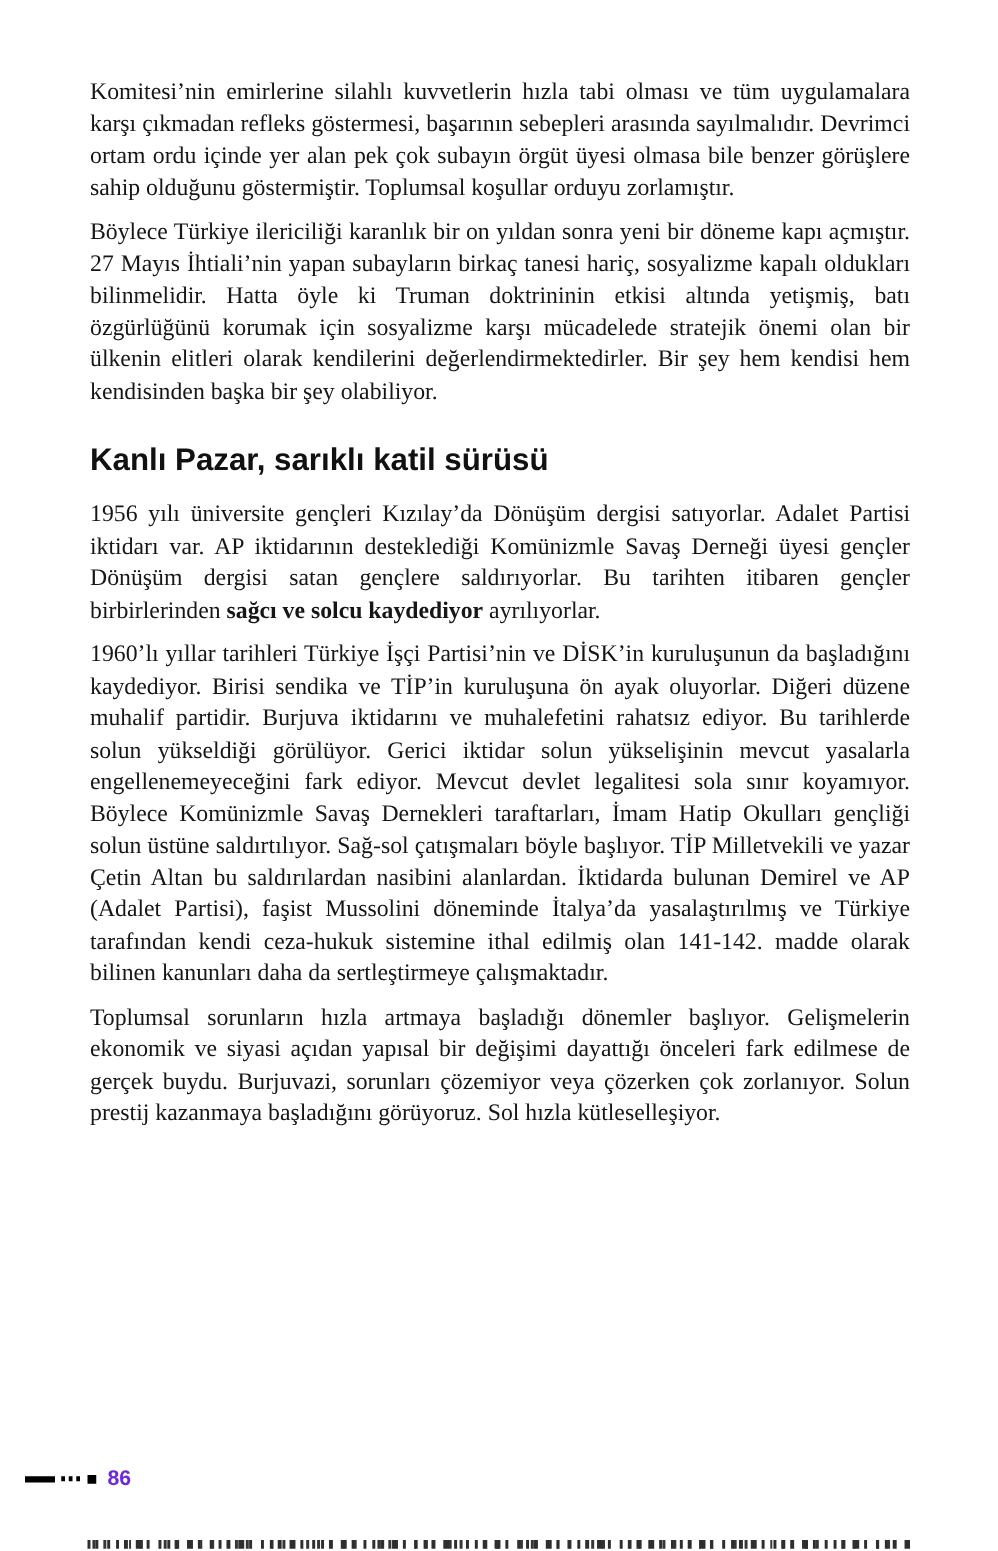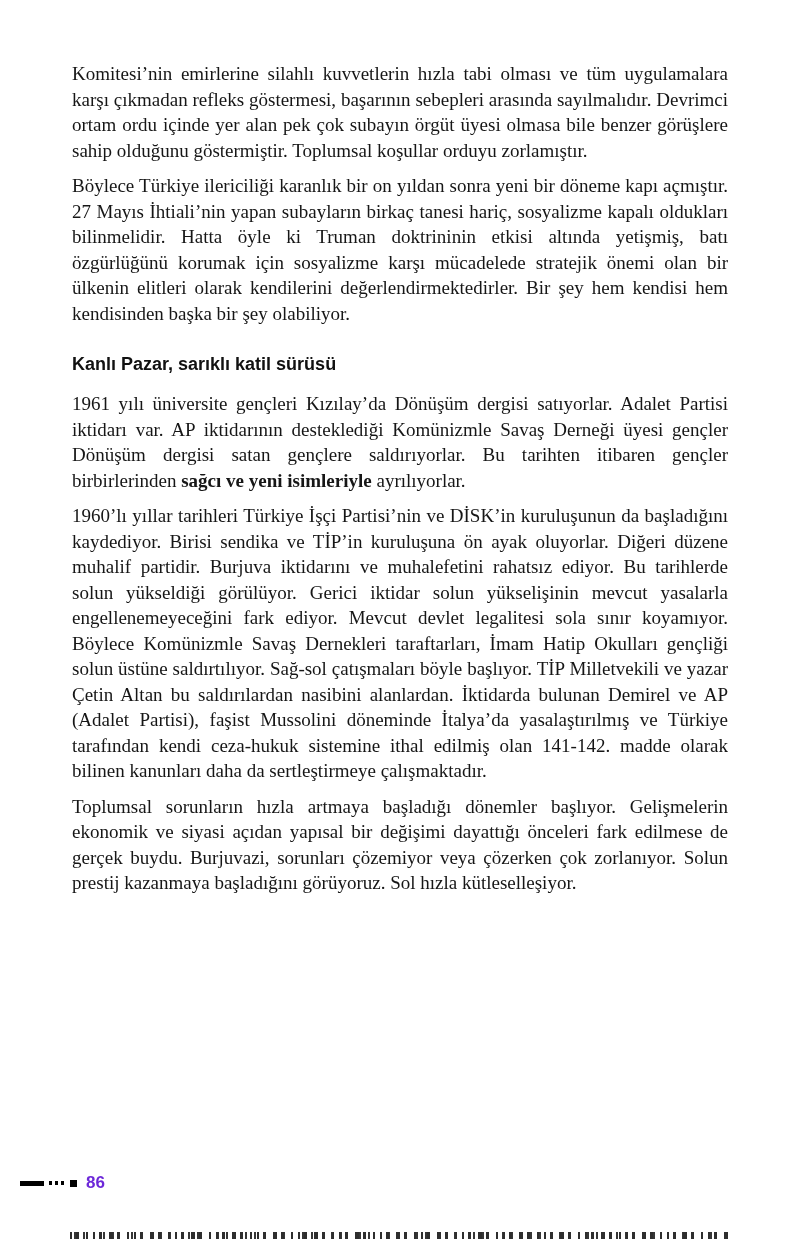--- a/index.html
+++ b/index.html
@@ -24,21 +24,21 @@
   }
   .text-block p {
     margin: 0 0 10px 0;
     font-size: 19px;
     line-height: 25.5px;
     text-align: justify;
     text-justify: inter-word;
   }
   .text-block h2 {
     font-family: "Liberation Sans", sans-serif;
-    font-size: 18px;
+    font-size: 25px;
     font-weight: 700;
     margin: 28px 0 16px 0;
     color: #111111;
   }
   .bold-phrase {
     font-weight: 700;
   }
   .footer {
     position: absolute;
     left: 20px;
@@ -96,21 +96,21 @@
 
   <main class="text-block">
 
     <p>Komitesi’nin emirlerine silahlı kuvvetlerin hızla tabi olması ve tüm uygulamalara karşı çıkmadan refleks göstermesi, başarının sebepleri arasında sayılmalıdır. Devrimci ortam ordu içinde yer alan pek çok subayın örgüt üyesi olmasa bile benzer görüşlere sahip olduğunu göstermiştir. Toplumsal koşullar orduyu zorlamıştır.</p>
 
     <p>Böylece Türkiye ilericiliği karanlık bir on yıldan sonra yeni bir döneme kapı açmıştır. 27 Mayıs İhtiali’nin yapan subayların birkaç tanesi hariç, sosyalizme kapalı oldukları bilinmelidir. Hatta öyle ki Truman doktrininin etkisi altında yetişmiş, batı özgürlüğünü korumak için sosyalizme karşı mücadelede stratejik önemi olan bir ülkenin elitleri olarak kendilerini değerlendirmektedirler. Bir şey hem kendisi hem kendisinden başka bir şey olabiliyor.</p>
 
     <h2>Kanlı Pazar, sarıklı katil sürüsü</h2>
 
 
-    <p><span>1961 yılı üniversite gençleri Kızılay’da Dönüşüm dergisi satıyorlar. Adalet Partisi iktidarı var. AP iktidarının desteklediği Komünizmle Savaş Derneği üyesi gençler Dönüşüm dergisi satan gençlere saldırıyorlar. Bu tarihten itibaren gençler birbirlerinden </span><span class="bold-phrase">sağcı ve yeni isimleriyle</span><span> ayrılıyorlar.</span></p>
+    <p><span>1956 yılı üniversite gençleri Kızılay’da Dönüşüm dergisi satıyorlar. Adalet Partisi iktidarı var. AP iktidarının desteklediği Komünizmle Savaş Derneği üyesi gençler Dönüşüm dergisi satan gençlere saldırıyorlar. Bu tarihten itibaren gençler birbirlerinden </span><span class="bold-phrase">sağcı ve solcu kaydediyor</span><span> ayrılıyorlar.</span></p>
 
     <p>1960’lı yıllar tarihleri Türkiye İşçi Partisi’nin ve DİSK’in kuruluşunun da başladığını kaydediyor. Birisi sendika ve TİP’in kuruluşuna ön ayak oluyorlar. Diğeri düzene muhalif partidir. Burjuva iktidarını ve muhalefetini rahatsız ediyor. Bu tarihlerde solun yükseldiği görülüyor. Gerici iktidar solun yükselişinin mevcut yasalarla engellenemeyeceğini fark ediyor. Mevcut devlet legalitesi sola sınır koyamıyor. Böylece Komünizmle Savaş Dernekleri taraftarları, İmam Hatip Okulları gençliği solun üstüne saldırtılıyor. Sağ-sol çatışmaları böyle başlıyor. TİP Milletvekili ve yazar Çetin Altan bu saldırılardan nasibini alanlardan. İktidarda bulunan Demirel ve AP (Adalet Partisi), faşist Mussolini döneminde İtalya’da yasalaştırılmış ve Türkiye tarafından kendi ceza-hukuk sistemine ithal edilmiş olan 141-142. madde olarak bilinen kanunları daha da sertleştirmeye çalışmaktadır.</p>
 
     <p>Toplumsal sorunların hızla artmaya başladığı dönemler başlıyor. Gelişmelerin ekonomik ve siyasi açıdan yapısal bir değişimi dayattığı önceleri fark edilmese de gerçek buydu. Burjuvazi, sorunları çözemiyor veya çözerken çok zorlanıyor. Solun prestij kazanmaya başladığını görüyoruz. Sol hızla kütleselleşiyor.</p>
 
 
   </main>
 
   <footer class="footer">
     <span class="deco-bar"></span>

